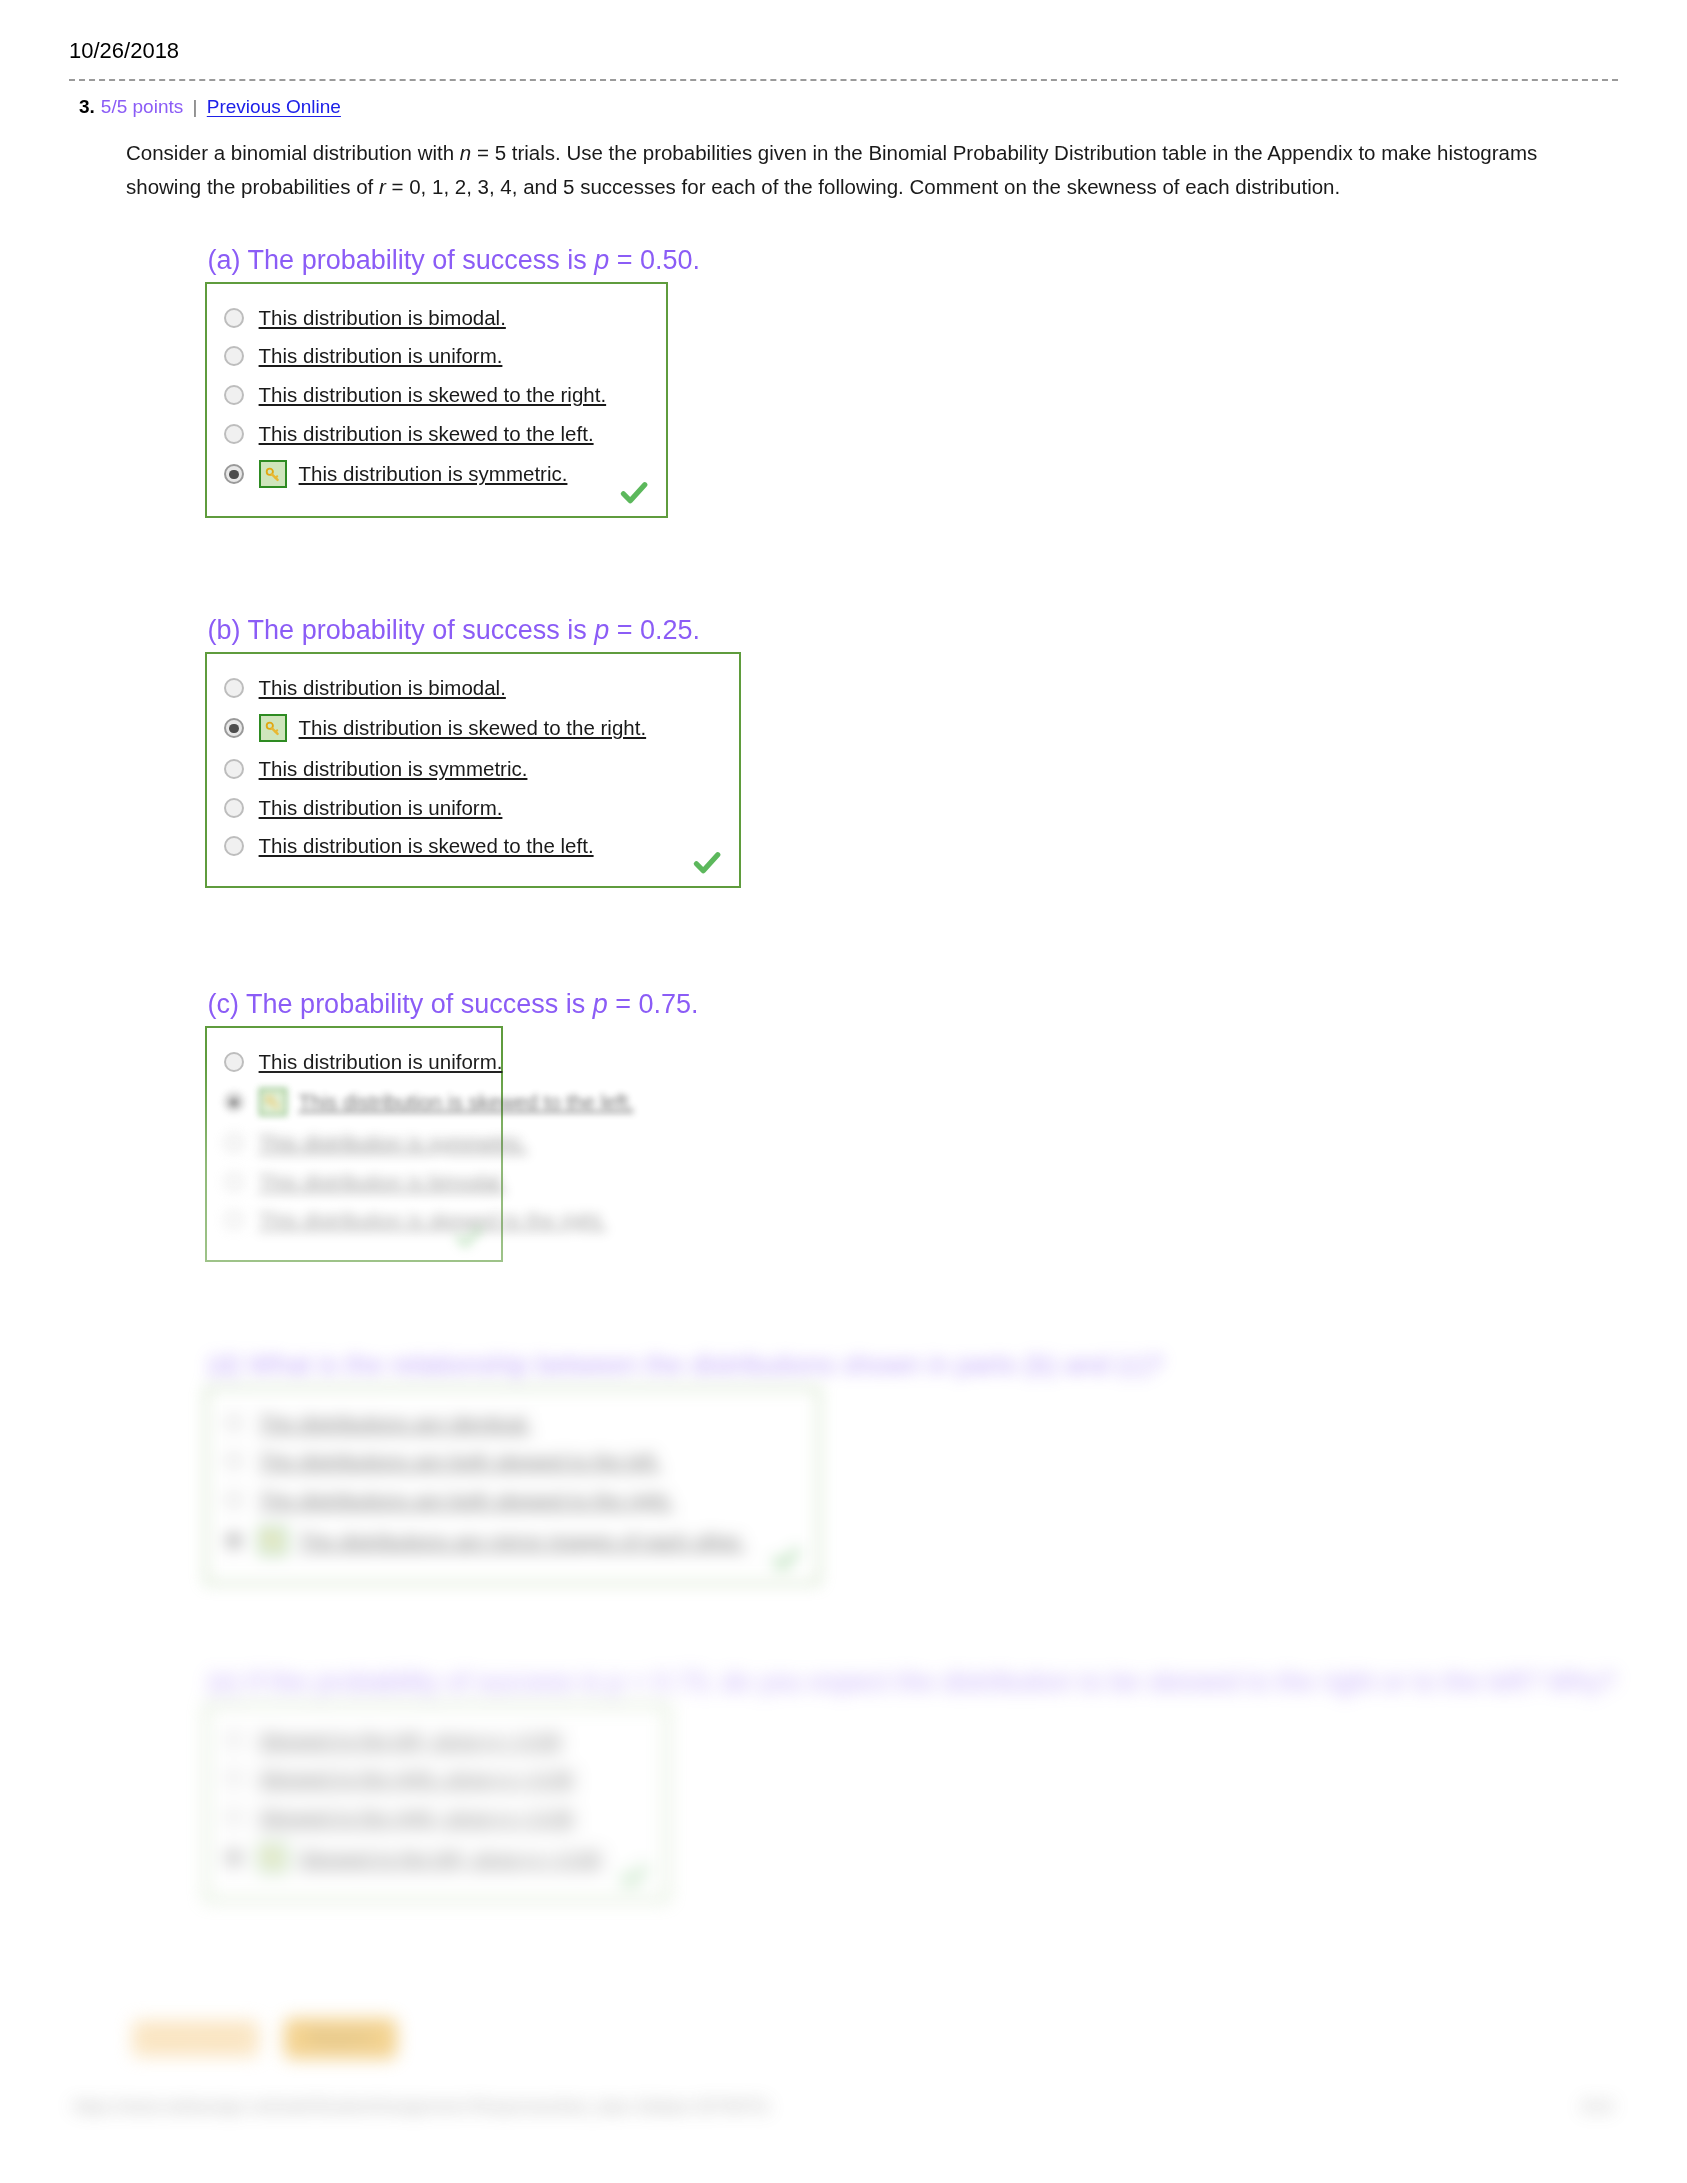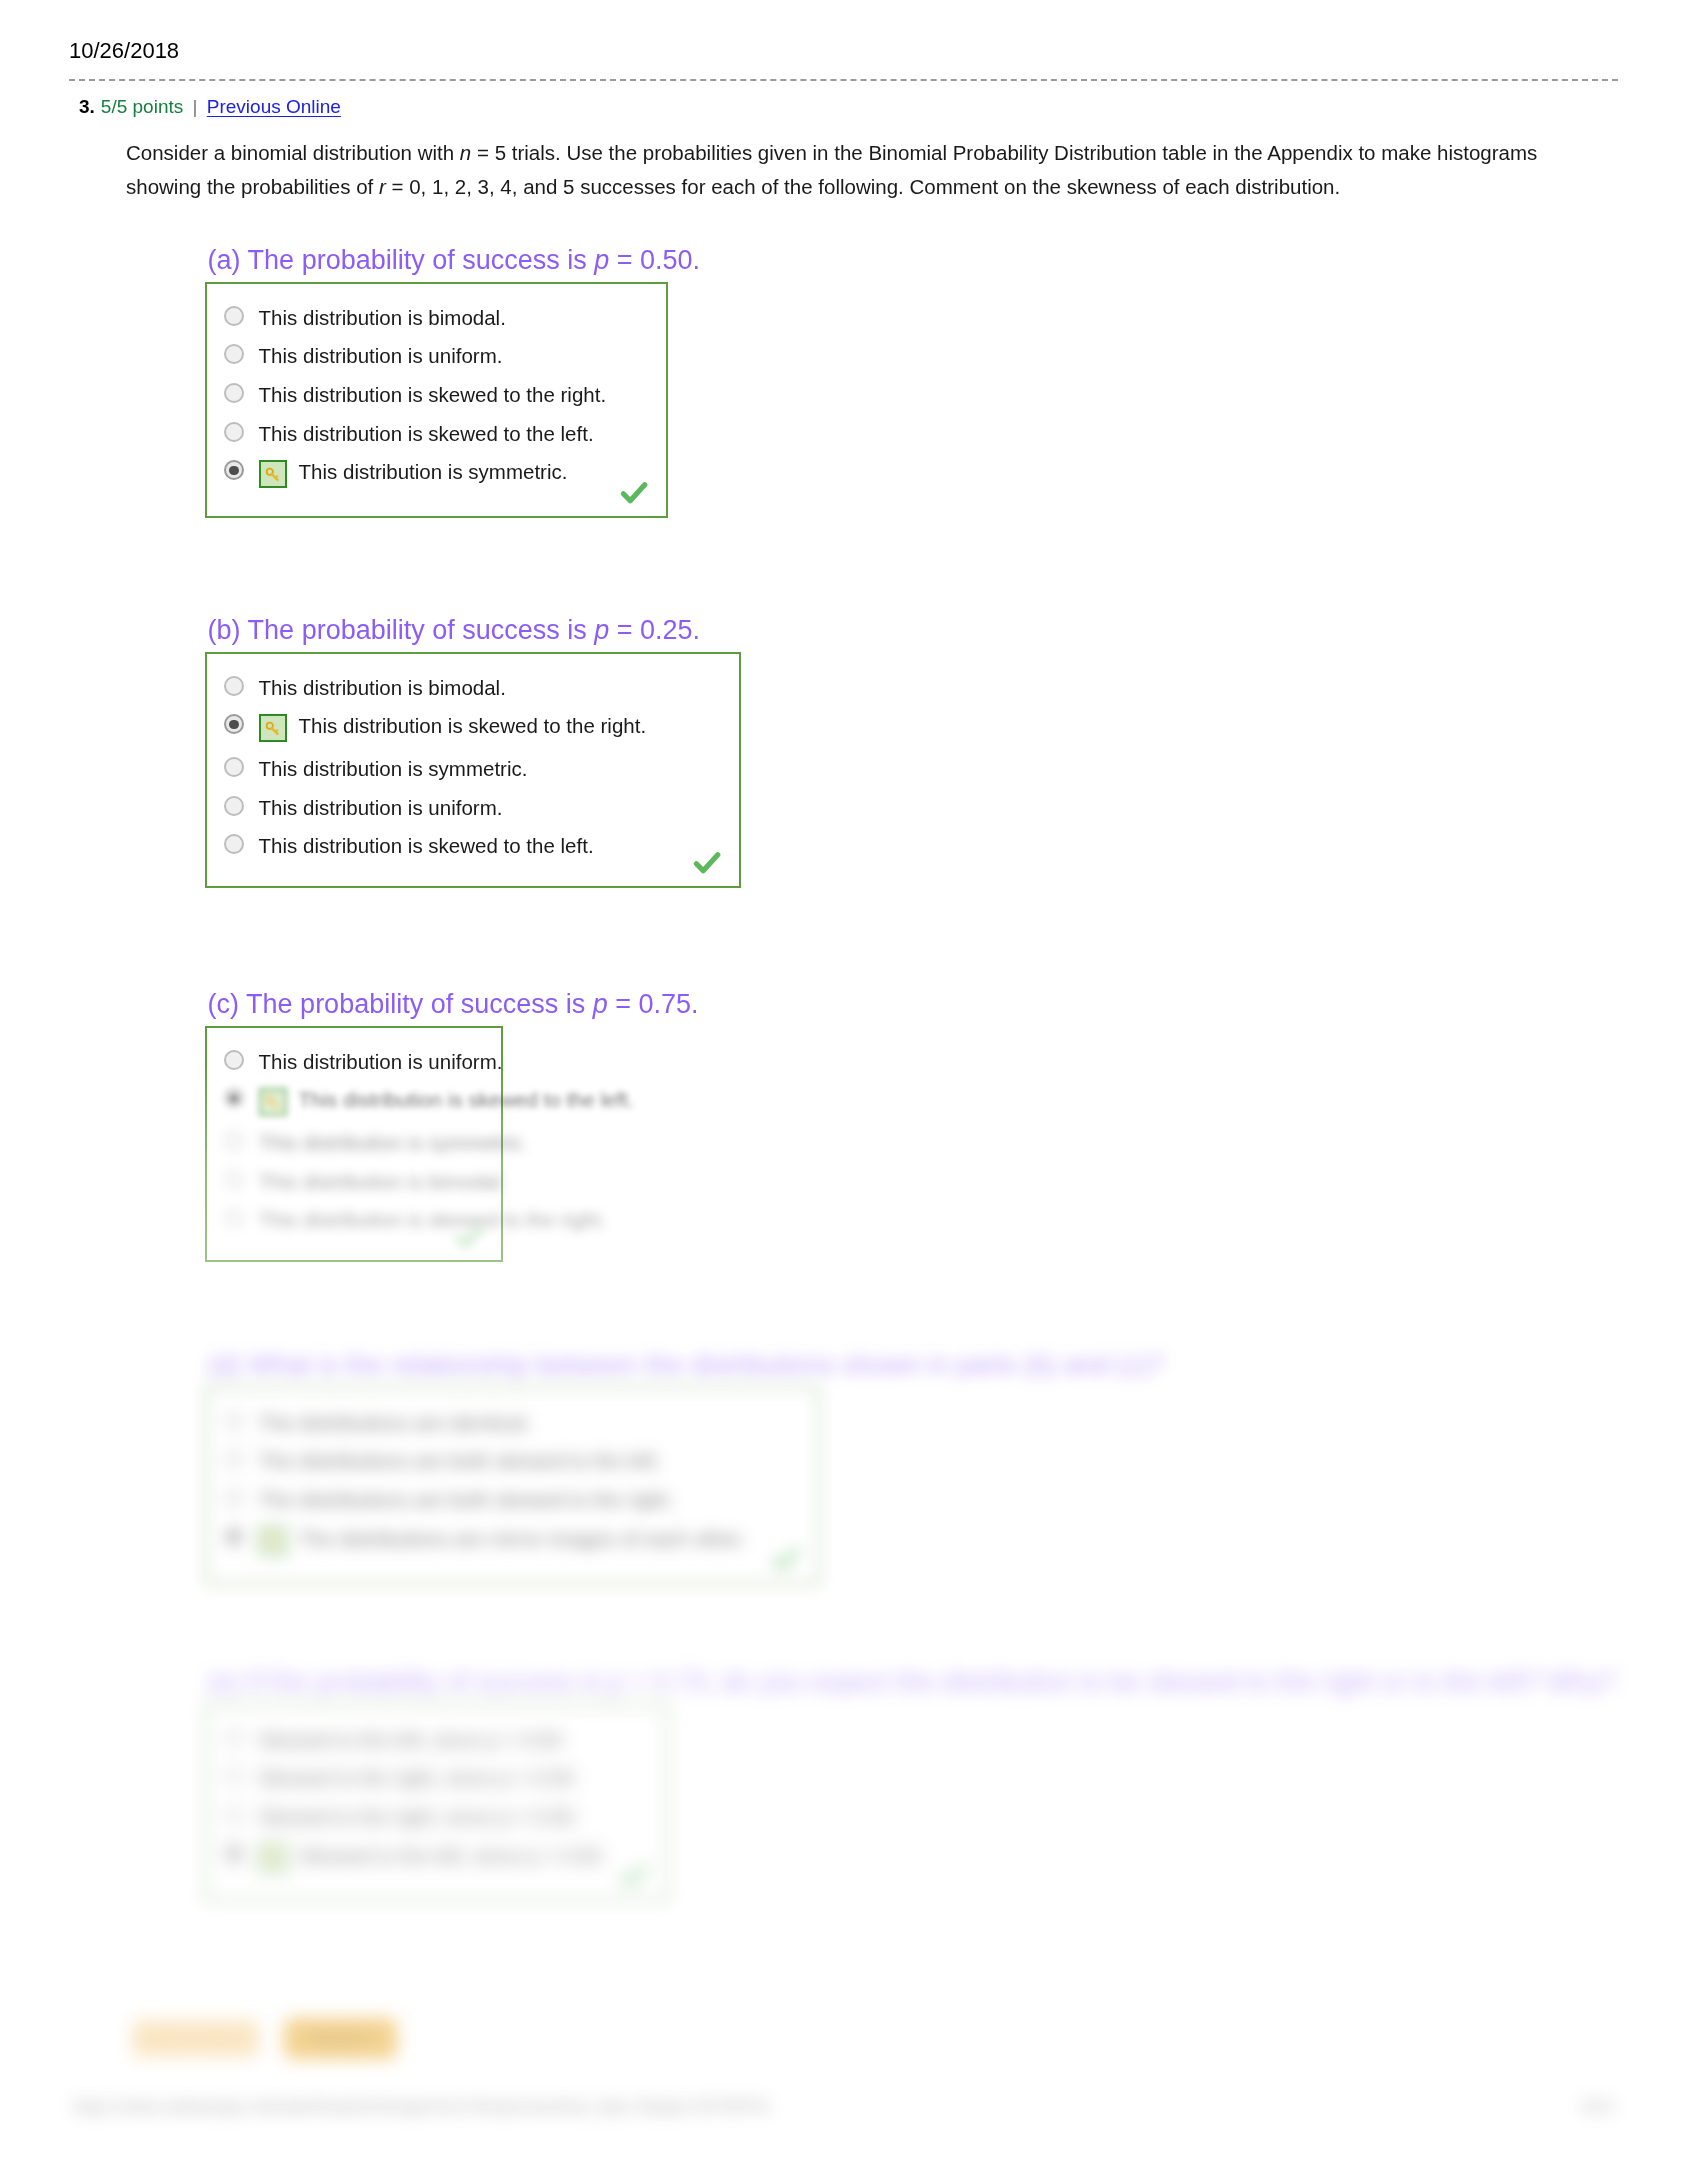--- a/index.html
+++ b/index.html
@@ -39,21 +39,21 @@
 
   
   .meta-line {
     position: absolute;
     top: 96px; left: 79px;
     font-size: 19px;
     display: flex; align-items: baseline; gap: 0;
     white-space: nowrap;
   }
   .meta-num { font-weight: bold; color: #000; margin-right: 6px; }
-  .meta-points { color: #15803d; }
+  .meta-points { color: #8b5cf6; }
   .meta-sep { color: #777; margin: 0 9.3px; }
   .meta-link {
     color: #1d20e8; text-decoration: underline;
     text-underline-offset: 2.6px;
   }
 
   
   .stem {
     position: absolute;
     top: 136px; left: 126px; width: 1449px;
@@ -74,24 +74,25 @@
   .part-label i { font-style: italic; }
 
   .answer-box {
     border: 2px solid #5f9c3d;
     background: #ffffff;
     position: relative;
     padding: 14.6px 0 20px 0;
   }
   .option-row {
     display: flex;
-    align-items: flex-start;
+    align-items: center;
     min-height: 34px;
     padding: 7.3px 0 7.3px 17px;
     gap: 0;
+    text-decoration: underline;
   }
   .radio {
     width: 20px; height: 20px; border-radius: 50%;
     background: #f0f0f0;
     border: 2px solid #bdbdbd;
     flex: 0 0 auto;
     position: relative;
     margin-right: 14.6px;
   }
   .radio.checked { background: #e8e8e8; border-color: #9a9a9a; }

